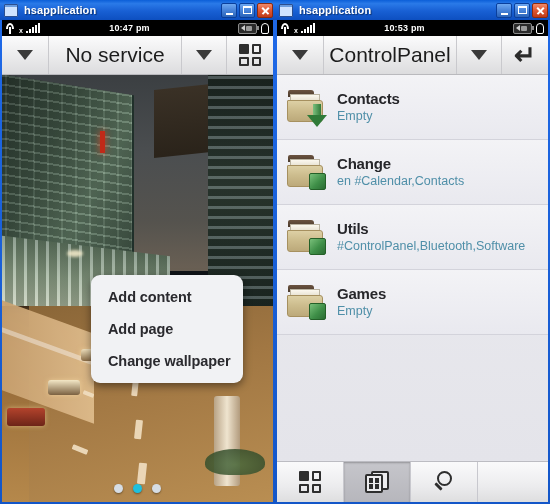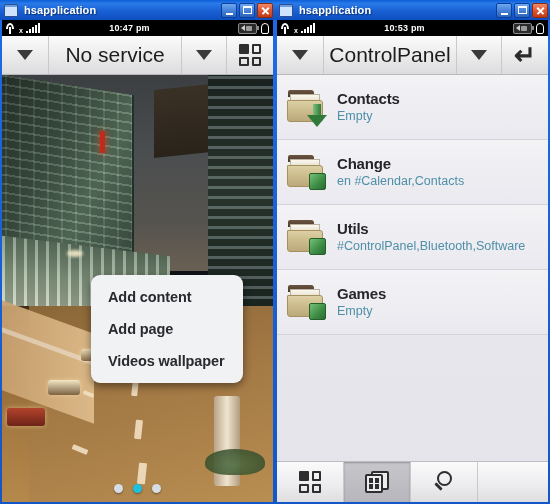--- a/index.html
+++ b/index.html
@@ -262,21 +262,21 @@
           <div class="car" style="left:17%;top:38%;width:32px;height:15px;background:linear-gradient(to bottom,#f3e7c6,#7b6141)"></div>
           <div class="car" style="left:2%;top:52%;width:38px;height:18px;background:linear-gradient(to bottom,#b3432c,#6d2418)"></div>
 
           <div class="pillar"></div>
           <div class="greenbush"></div>
         </div>
 
         <div class="ctxmenu">
           <div class="ctxitem">Add content</div>
           <div class="ctxitem">Add page</div>
-          <div class="ctxitem">Videos wallpaper</div>
+          <div class="ctxitem">Change wallpaper</div>
         </div>
 
         <div class="dots">
           <span class="dot"></span>
           <span class="dot on"></span>
           <span class="dot"></span>
         </div>
       </div>
     </div>
   </div>

